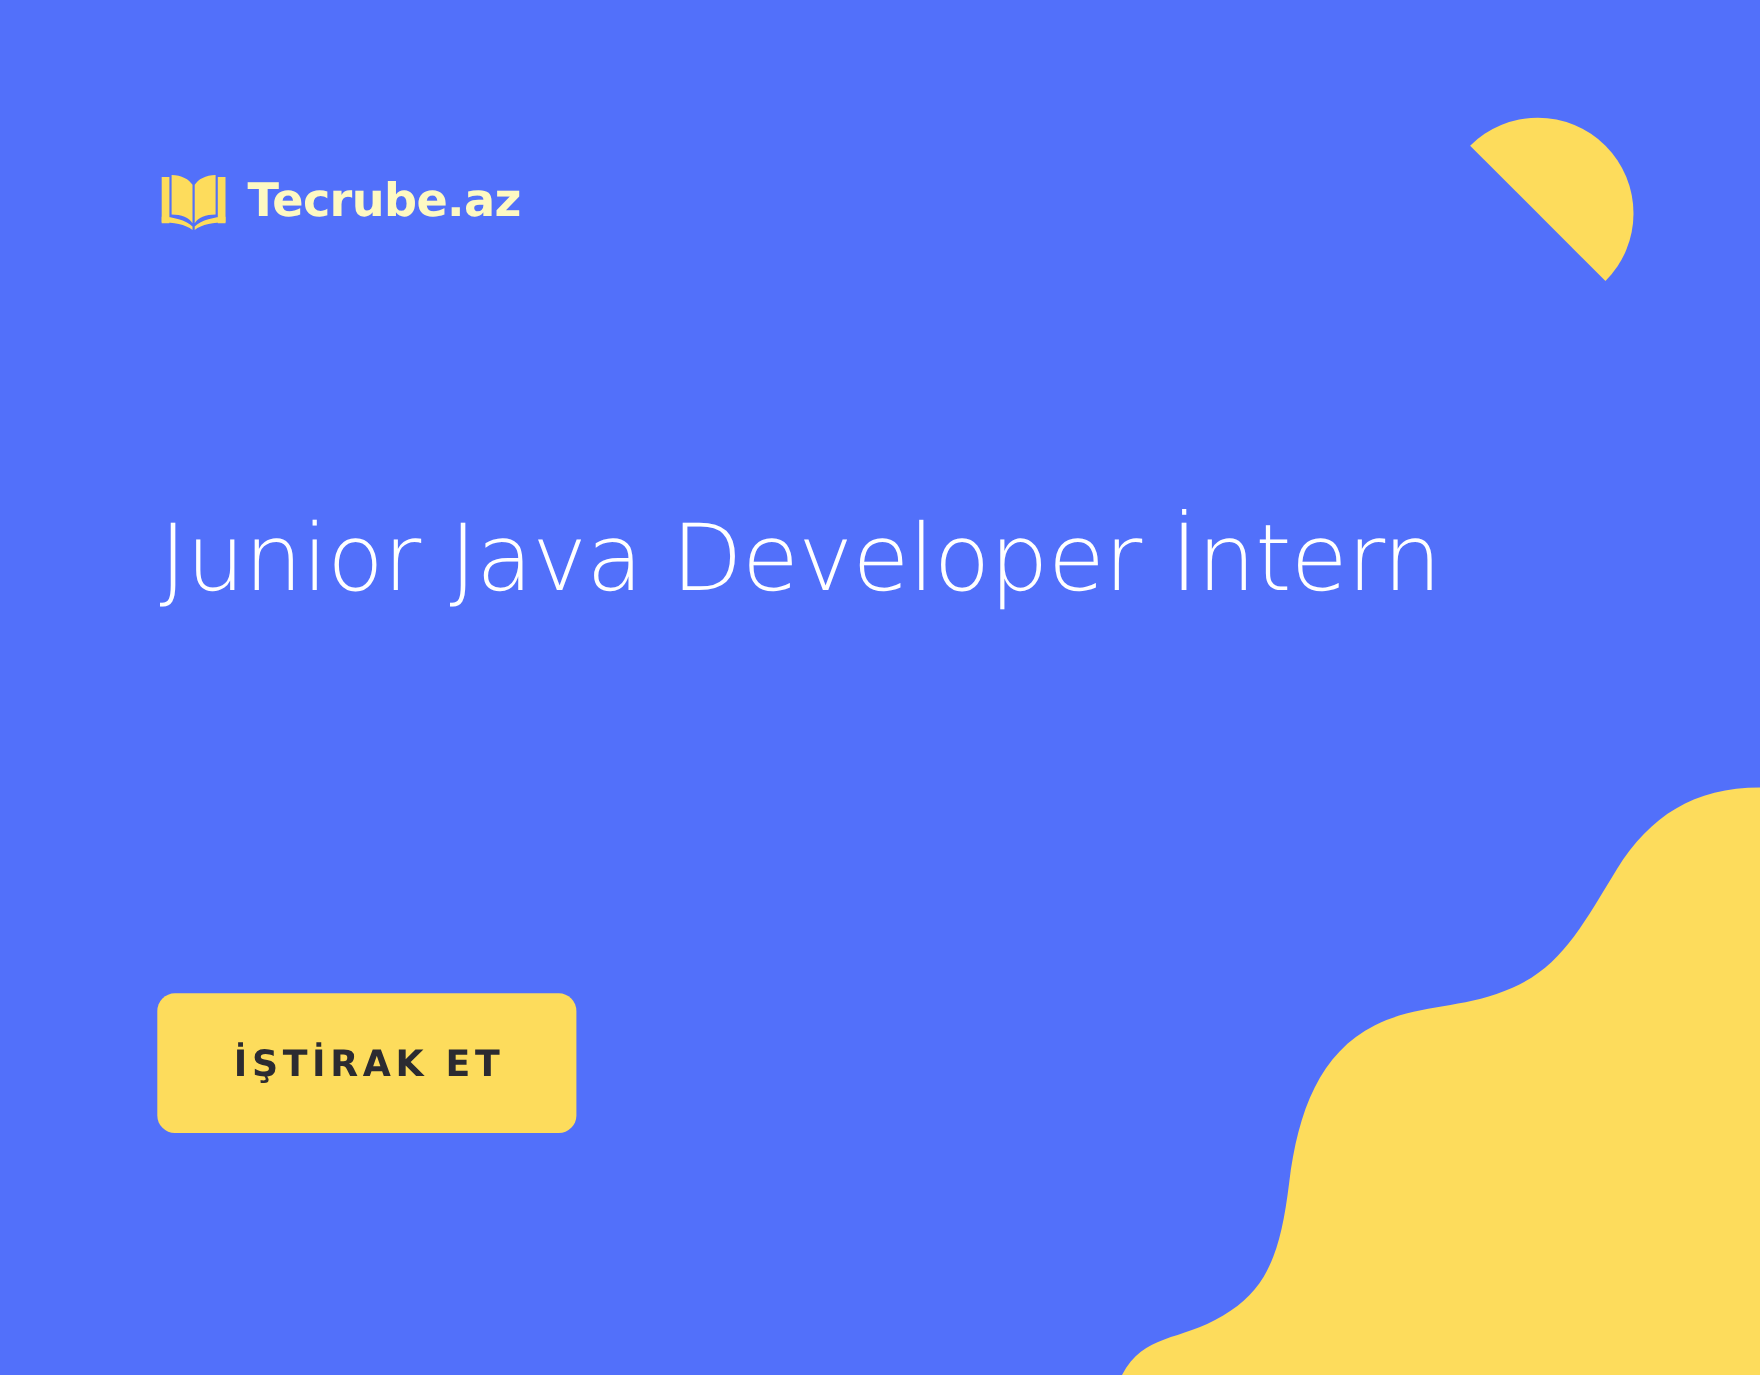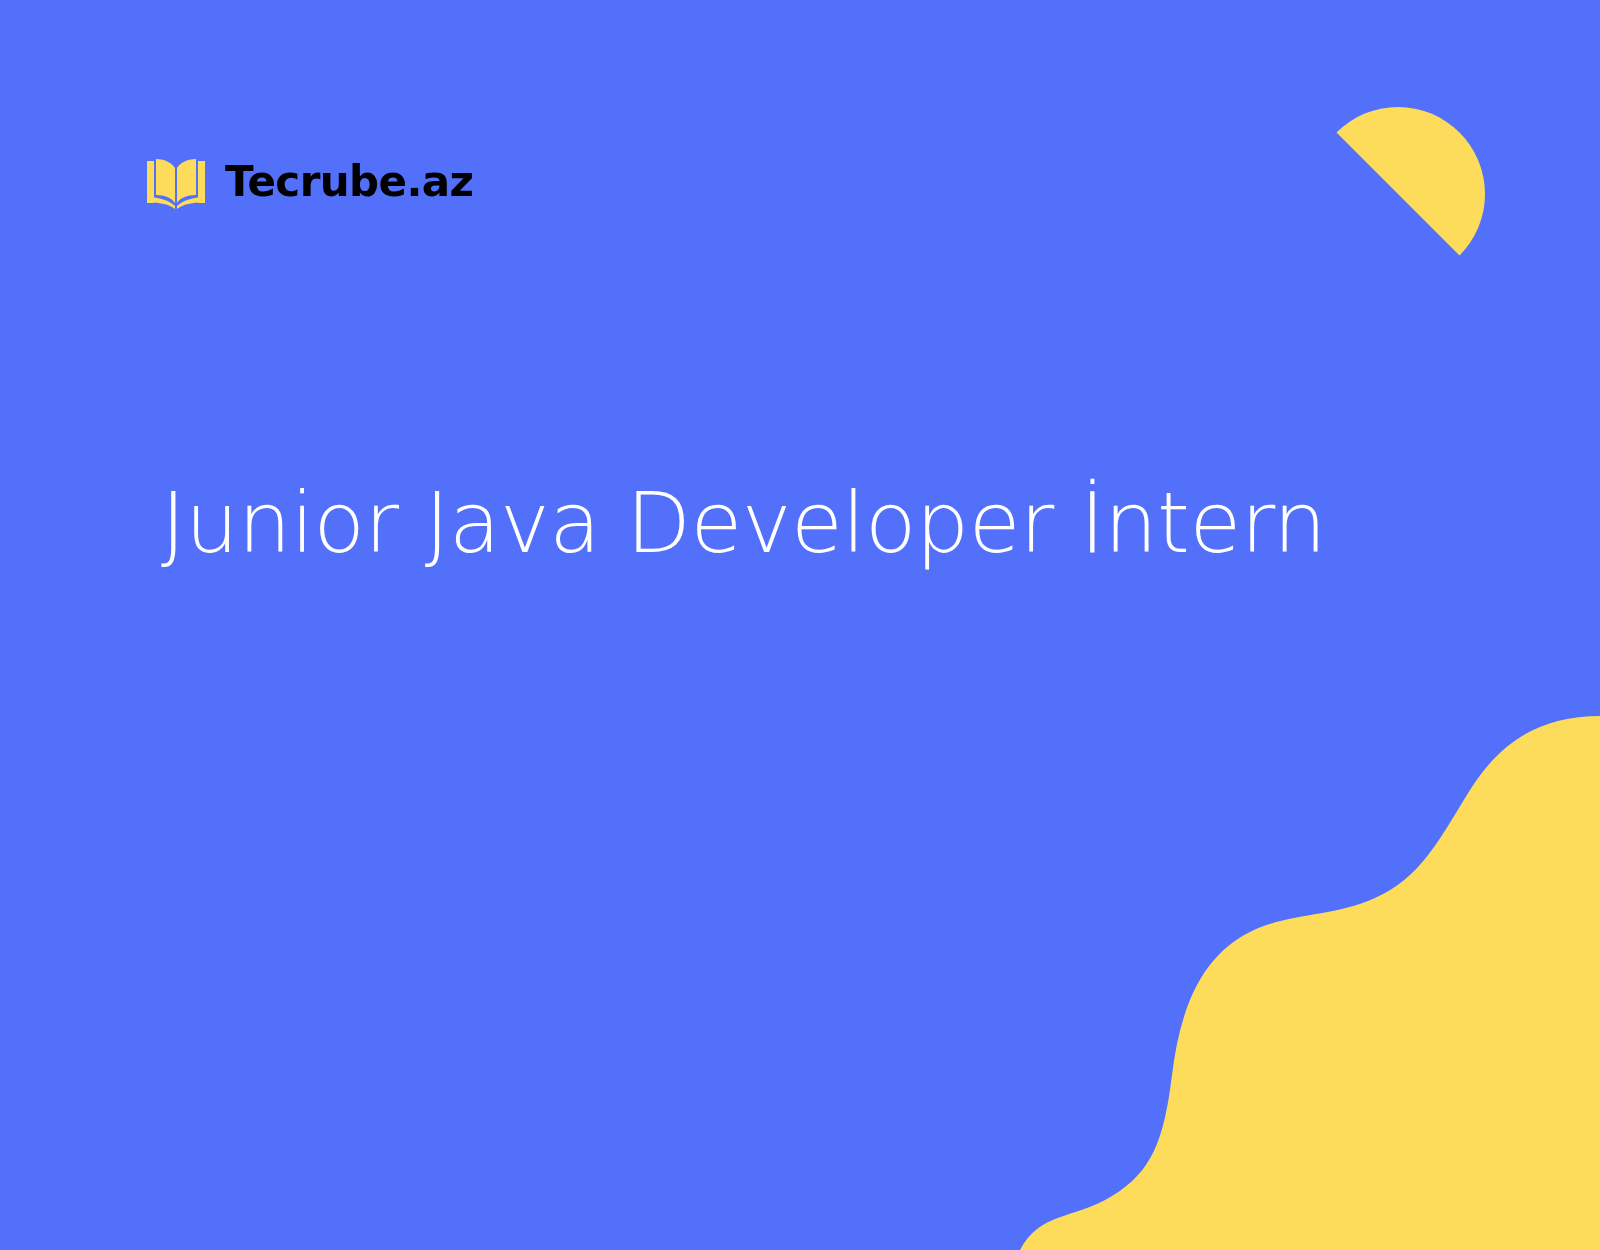--- a/index.html
+++ b/index.html
@@ -44,32 +44,32 @@
     width: 62px;
     height: 54px;
     display: block;
     flex: 0 0 auto;
   }
   .brand-name {
     font-family: "DejaVu Sans", "Liberation Sans", sans-serif;
     font-size: 42px;
     font-weight: 700;
     letter-spacing: -0.6px;
-    color: #000000;
+    color: #fef9c3;
     line-height: 1;
     white-space: nowrap;
   }
 
   
   .headline {
     position: absolute;
     left: 145px;
     top: 452px;
     width: 1180px;
-    margin: 16px;
+    margin: 0;
     z-index: 5;
     font-family: "DejaVu Sans", "Liberation Sans", sans-serif;
     font-size: 84px;
     font-weight: 300;
     line-height: 1.32;
     letter-spacing: -0.5px;
     color: #ffffff;
   }
 
   
@@ -134,14 +134,15 @@
       <path fill="#fddc5c" d="M60 42 C50 42 38 45 32 51 L32 54 C38 49 50 47 60 47 Z"></path>
     </svg>
     <span class="brand-name">Tecrube.az</span>
   </div>
 
   <h1 class="headline">
     <span>Junior Java Developer İntern</span>
     <br>
   </h1>
 
+  <a class="cta-button" href="#">İŞTİRAK ET</a>
 
 </div>
 
 </body></html>

